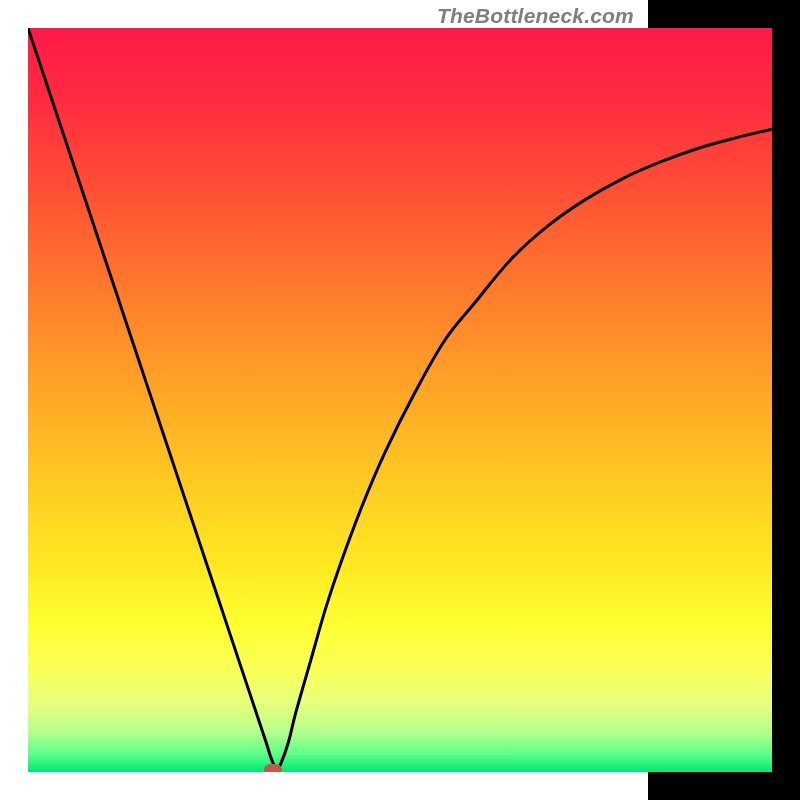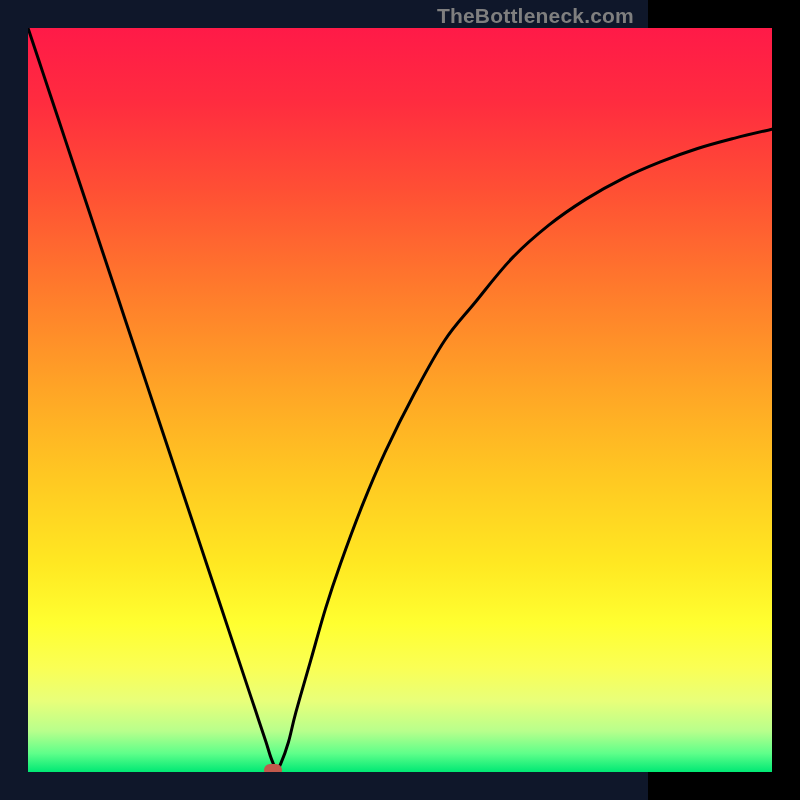--- a/index.html
+++ b/index.html
@@ -8,21 +8,22 @@
     width: 800px;
     height: 800px;
     background: #000;
     overflow: hidden;
     font-family: Arial, Helvetica, sans-serif;
   }
   .frame {
     position: relative;
     width: 648px;
     height: 800px;
-    background: #0f172a;
+    background: #ffffff;
+    font-style: italic;
   }
   .plot-area {
     position: absolute;
     left: 28px;
     top: 28px;
     width: 744px;
     height: 744px;
     overflow: hidden;
   }
   .gradient {

